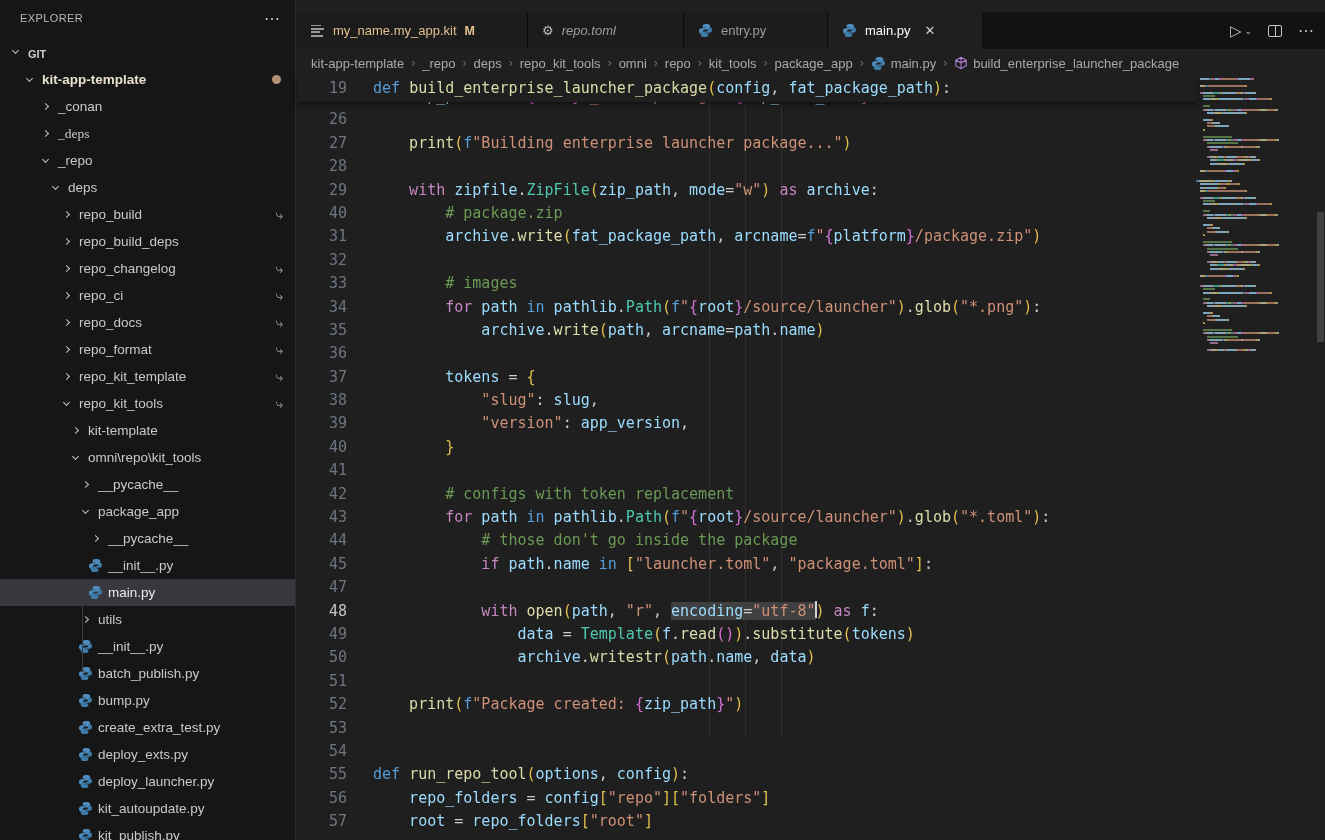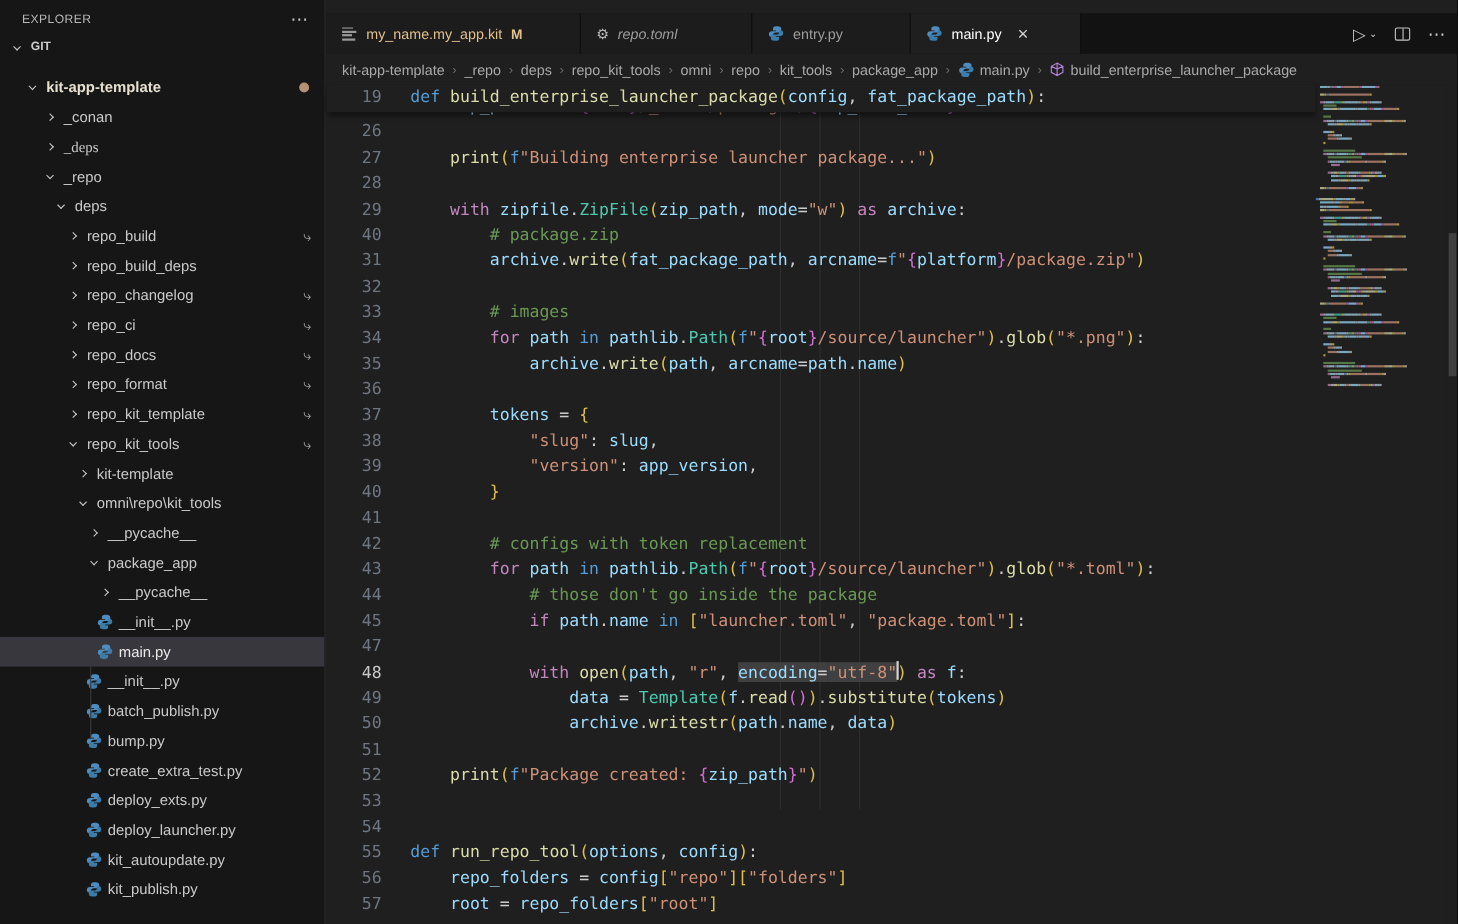--- a/index.html
+++ b/index.html
@@ -9,21 +9,21 @@
     background:#1f1f1f; font-family:"Liberation Sans", sans-serif; color:#cccccc;
     user-select:none;
   }
   
   .sidebar { position:absolute; left:0; top:0; width:296px; height:840px;
     background:#161616; border-right:1px solid #2b2b2b; overflow:hidden; }
   .sb-header { height:36px; display:flex; align-items:center; justify-content:space-between;
     padding:0 14px 0 20px; }
   .sb-title { font-size:11px; color:#b8b8b8; letter-spacing:.4px; }
   .sb-more { color:#c5c5c5; font-size:16px; letter-spacing:1px; cursor:pointer; }
-  .sb-section { height:24px; display:flex; align-items:flex-start; gap:4px; padding-left:6px;
+  .sb-section { height:24px; display:flex; align-items:flex-end; gap:4px; padding-left:6px;
     font-size:11px; font-weight:bold; color:#cccccc; }
   .tree { position:absolute; top:66px; left:0; right:0; }
   .trow { position:relative; height:27px; display:flex; align-items:center; font-size:13.5px;
     color:#c9c9c9; white-space:nowrap; cursor:pointer; }
   .trow.bold { font-weight:bold; color:#e8e0ce; }
   .trow.selected { background:#37373d; color:#eaeaea; }
   .glyph { width:18px; height:16px; display:inline-flex; align-items:center; justify-content:center; flex:none; }
   .chev { width:5px; height:5px; border-right:1.4px solid #c5c5c5; border-bottom:1.4px solid #c5c5c5; }
   .chev.right { transform:rotate(-45deg); }
   .chev.down  { transform:rotate(45deg); margin-top:-3px; }
@@ -230,20 +230,26 @@
           <span class="glyph">
             <svg viewBox="0 0 16 16" class="py-icon">
               <path d="M7.9 1C6 1 5 1.9 5 3.3V5h3.1v.7H3.9C2.2 5.7 1 6.7 1 8.5S2 11.3 3.7 11.3H5V9.6C5 8.2 6.2 7 7.6 7h3.2C11.9 7 13 6.1 13 5V3.2C13 1.9 11.4 1 9.9 1Z" fill="#4e8cbf"></path>
               <path d="M8.1 15c1.9 0 2.9-.9 2.9-2.3V11H7.9v-.7h4.2c1.7 0 2.9-1 2.9-2.8S14 4.7 12.3 4.7H11v1.7C11 7.8 9.8 9 8.4 9H5.2C4.1 9 3 9.9 3 11v1.8C3 14.1 4.6 15 6.1 15Z" fill="#3d7ba8"></path>
             </svg>
           </span>
           <span class="tlabel">main.py</span>
         </div>
         <div class="trow" style="padding-left: 76px;">
           <span class="glyph">
+            <span class="chev right"></span>
+          </span>
+          <span class="tlabel">utils</span>
+        </div>
+        <div class="trow" style="padding-left: 76px;">
+          <span class="glyph">
             <svg viewBox="0 0 16 16" class="py-icon">
               <path d="M7.9 1C6 1 5 1.9 5 3.3V5h3.1v.7H3.9C2.2 5.7 1 6.7 1 8.5S2 11.3 3.7 11.3H5V9.6C5 8.2 6.2 7 7.6 7h3.2C11.9 7 13 6.1 13 5V3.2C13 1.9 11.4 1 9.9 1Z" fill="#4e8cbf"></path>
               <path d="M8.1 15c1.9 0 2.9-.9 2.9-2.3V11H7.9v-.7h4.2c1.7 0 2.9-1 2.9-2.8S14 4.7 12.3 4.7H11v1.7C11 7.8 9.8 9 8.4 9H5.2C4.1 9 3 9.9 3 11v1.8C3 14.1 4.6 15 6.1 15Z" fill="#3d7ba8"></path>
             </svg>
           </span>
           <span class="tlabel">__init__.py</span>
         </div>
         <div class="trow" style="padding-left: 76px;">
           <span class="glyph">
             <svg viewBox="0 0 16 16" class="py-icon">

